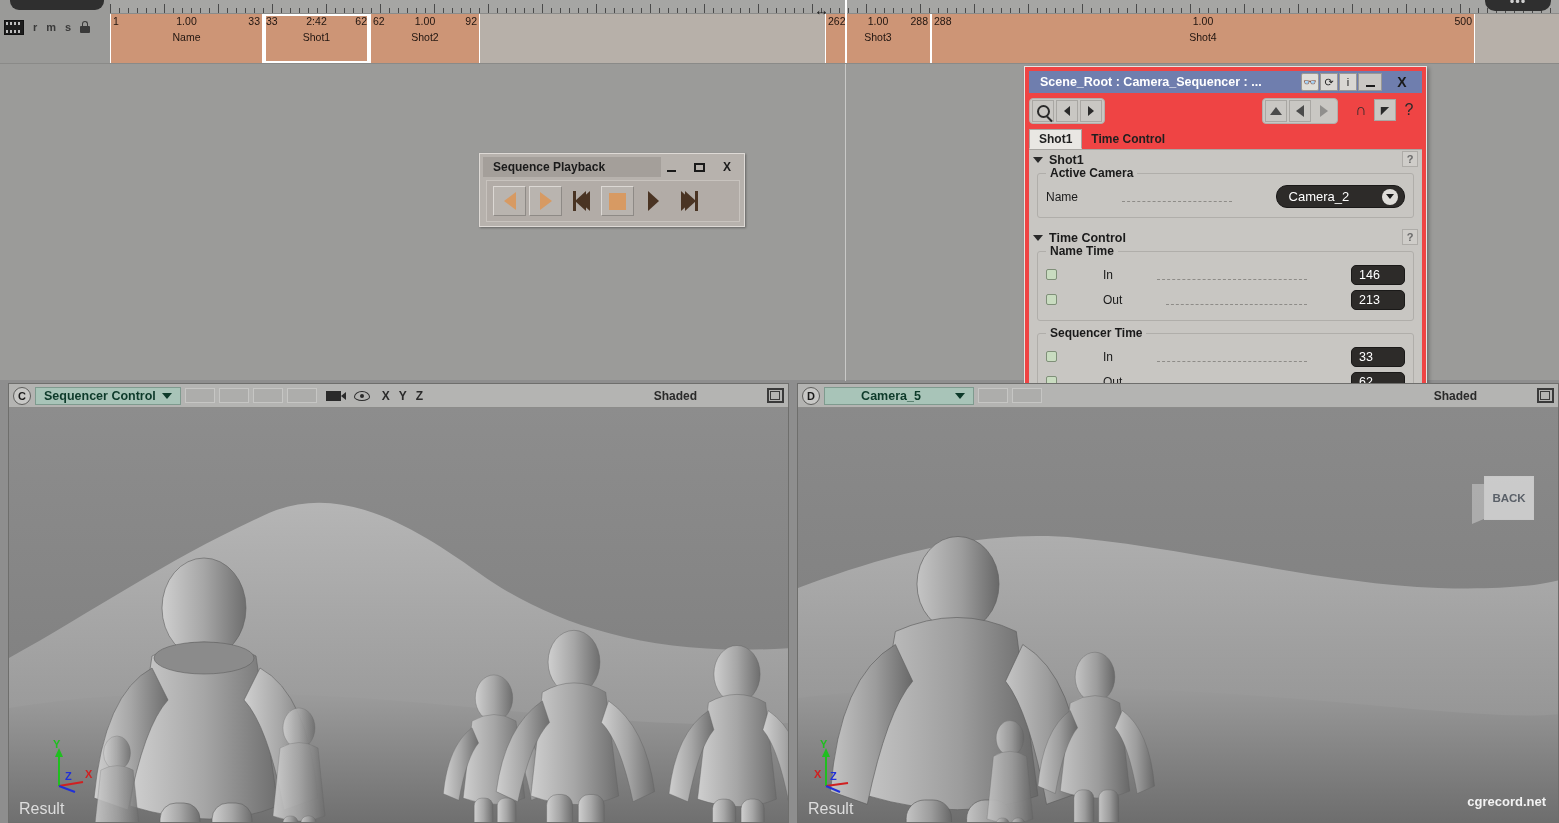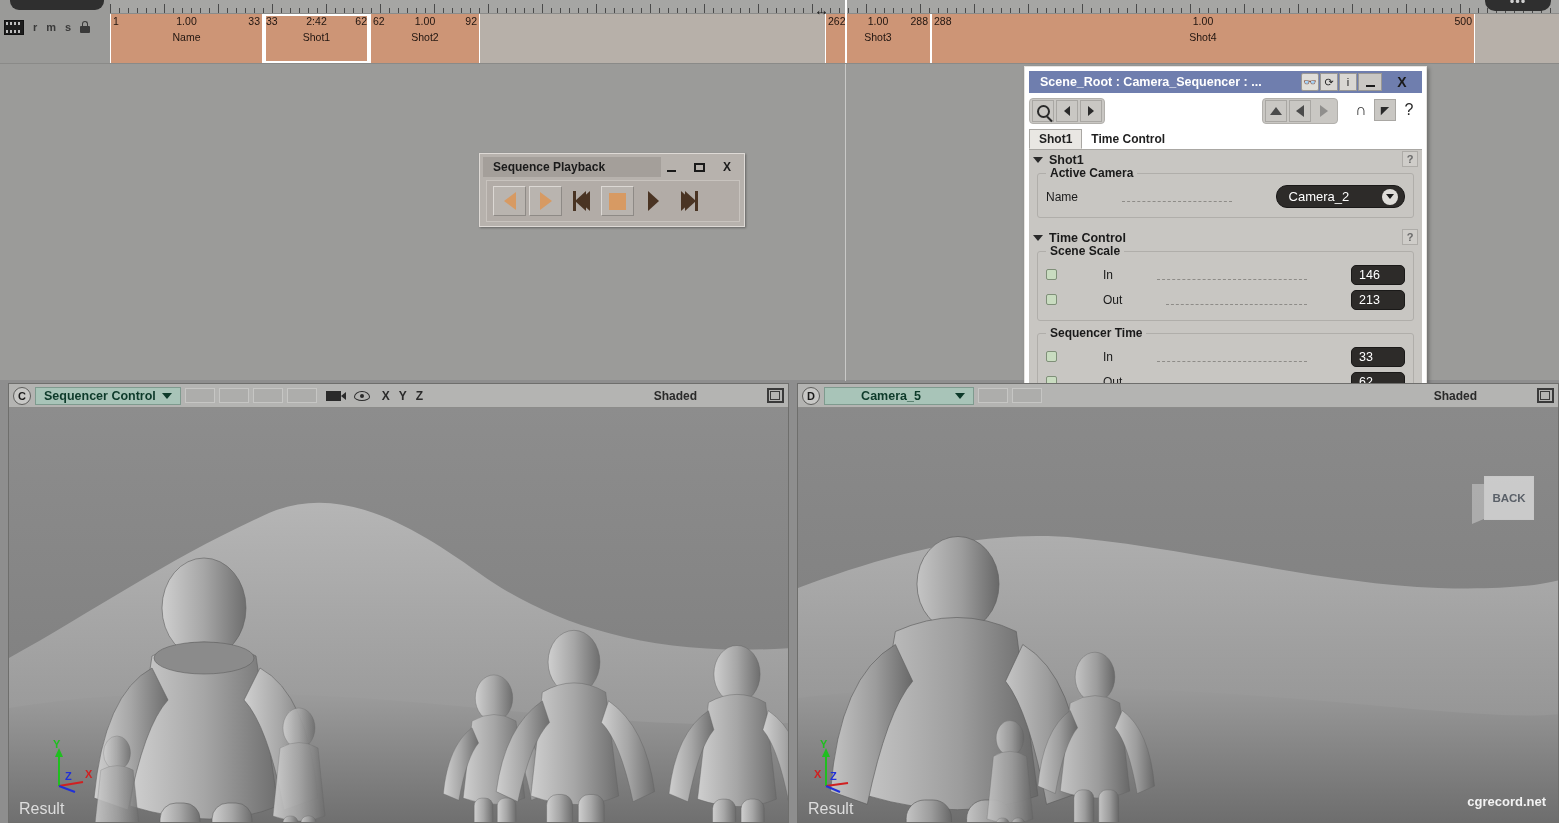--- a/index.html
+++ b/index.html
@@ -104,21 +104,21 @@
            border-bottom:9px solid transparent;border-left:12px solid #d79a63; }
   .tri-l-o { width:0;height:0;border-top:10px solid transparent;
            border-bottom:10px solid transparent;border-right:11px solid #4a3423; }
   .tri-r-o { width:0;height:0;border-top:10px solid transparent;
            border-bottom:10px solid transparent;border-left:11px solid #4a3423; }
   .stopsq { width:17px; height:17px; background:#d79a63; }
   .bar-v { width:3px; height:20px; background:#4a3423; }
 
   
   .ppanel { position:absolute; left:1024px; top:66px; width:403px; height:440px;
-            background:#ffffff; border:1px solid #e6e4e0;
+            background:#ef4444; border:1px solid #e6e4e0;
             box-shadow:2px 2px 4px rgba(0,0,0,.3); }
   .pp-title { position:absolute; left:4px; top:4px; right:4px; height:22px;
               background:#6f7eae; display:flex; align-items:center; }
   .pp-title .txt { color:#ffffff; font-size:12.5px; font-weight:bold;
                    padding-left:11px; flex:1; white-space:nowrap;
                    overflow:hidden; }
   .pp-icon { width:18px; height:18px; margin-right:1px; background:#d9d7d3;
              border:1px solid #9a9894; display:flex; align-items:center;
              justify-content:center; font-size:11px; color:#1a1a1a; }
   .ic-glasses { border-radius:2px; background:#e0ded9; }
@@ -635,21 +635,21 @@
         </div>
       </div>
 
       <div class="sect-head" style="margin-top:10px;">
         <span class="caret"></span>
         <span>Time Control</span>
         <span class="qm">?</span>
       </div>
 
       <div class="fieldset">
-        <span class="legend">Scene Scale</span>
+        <span class="legend">Name Time</span>
         <div class="frow">
           <span class="chk"></span>
           <span class="lbl">In</span>
           <span class="dots"></span>
           <span class="valbox">146</span>
         </div>
         <div class="frow">
           <span class="chk"></span>
           <span class="lbl">Out</span>
           <span class="dots"></span>

